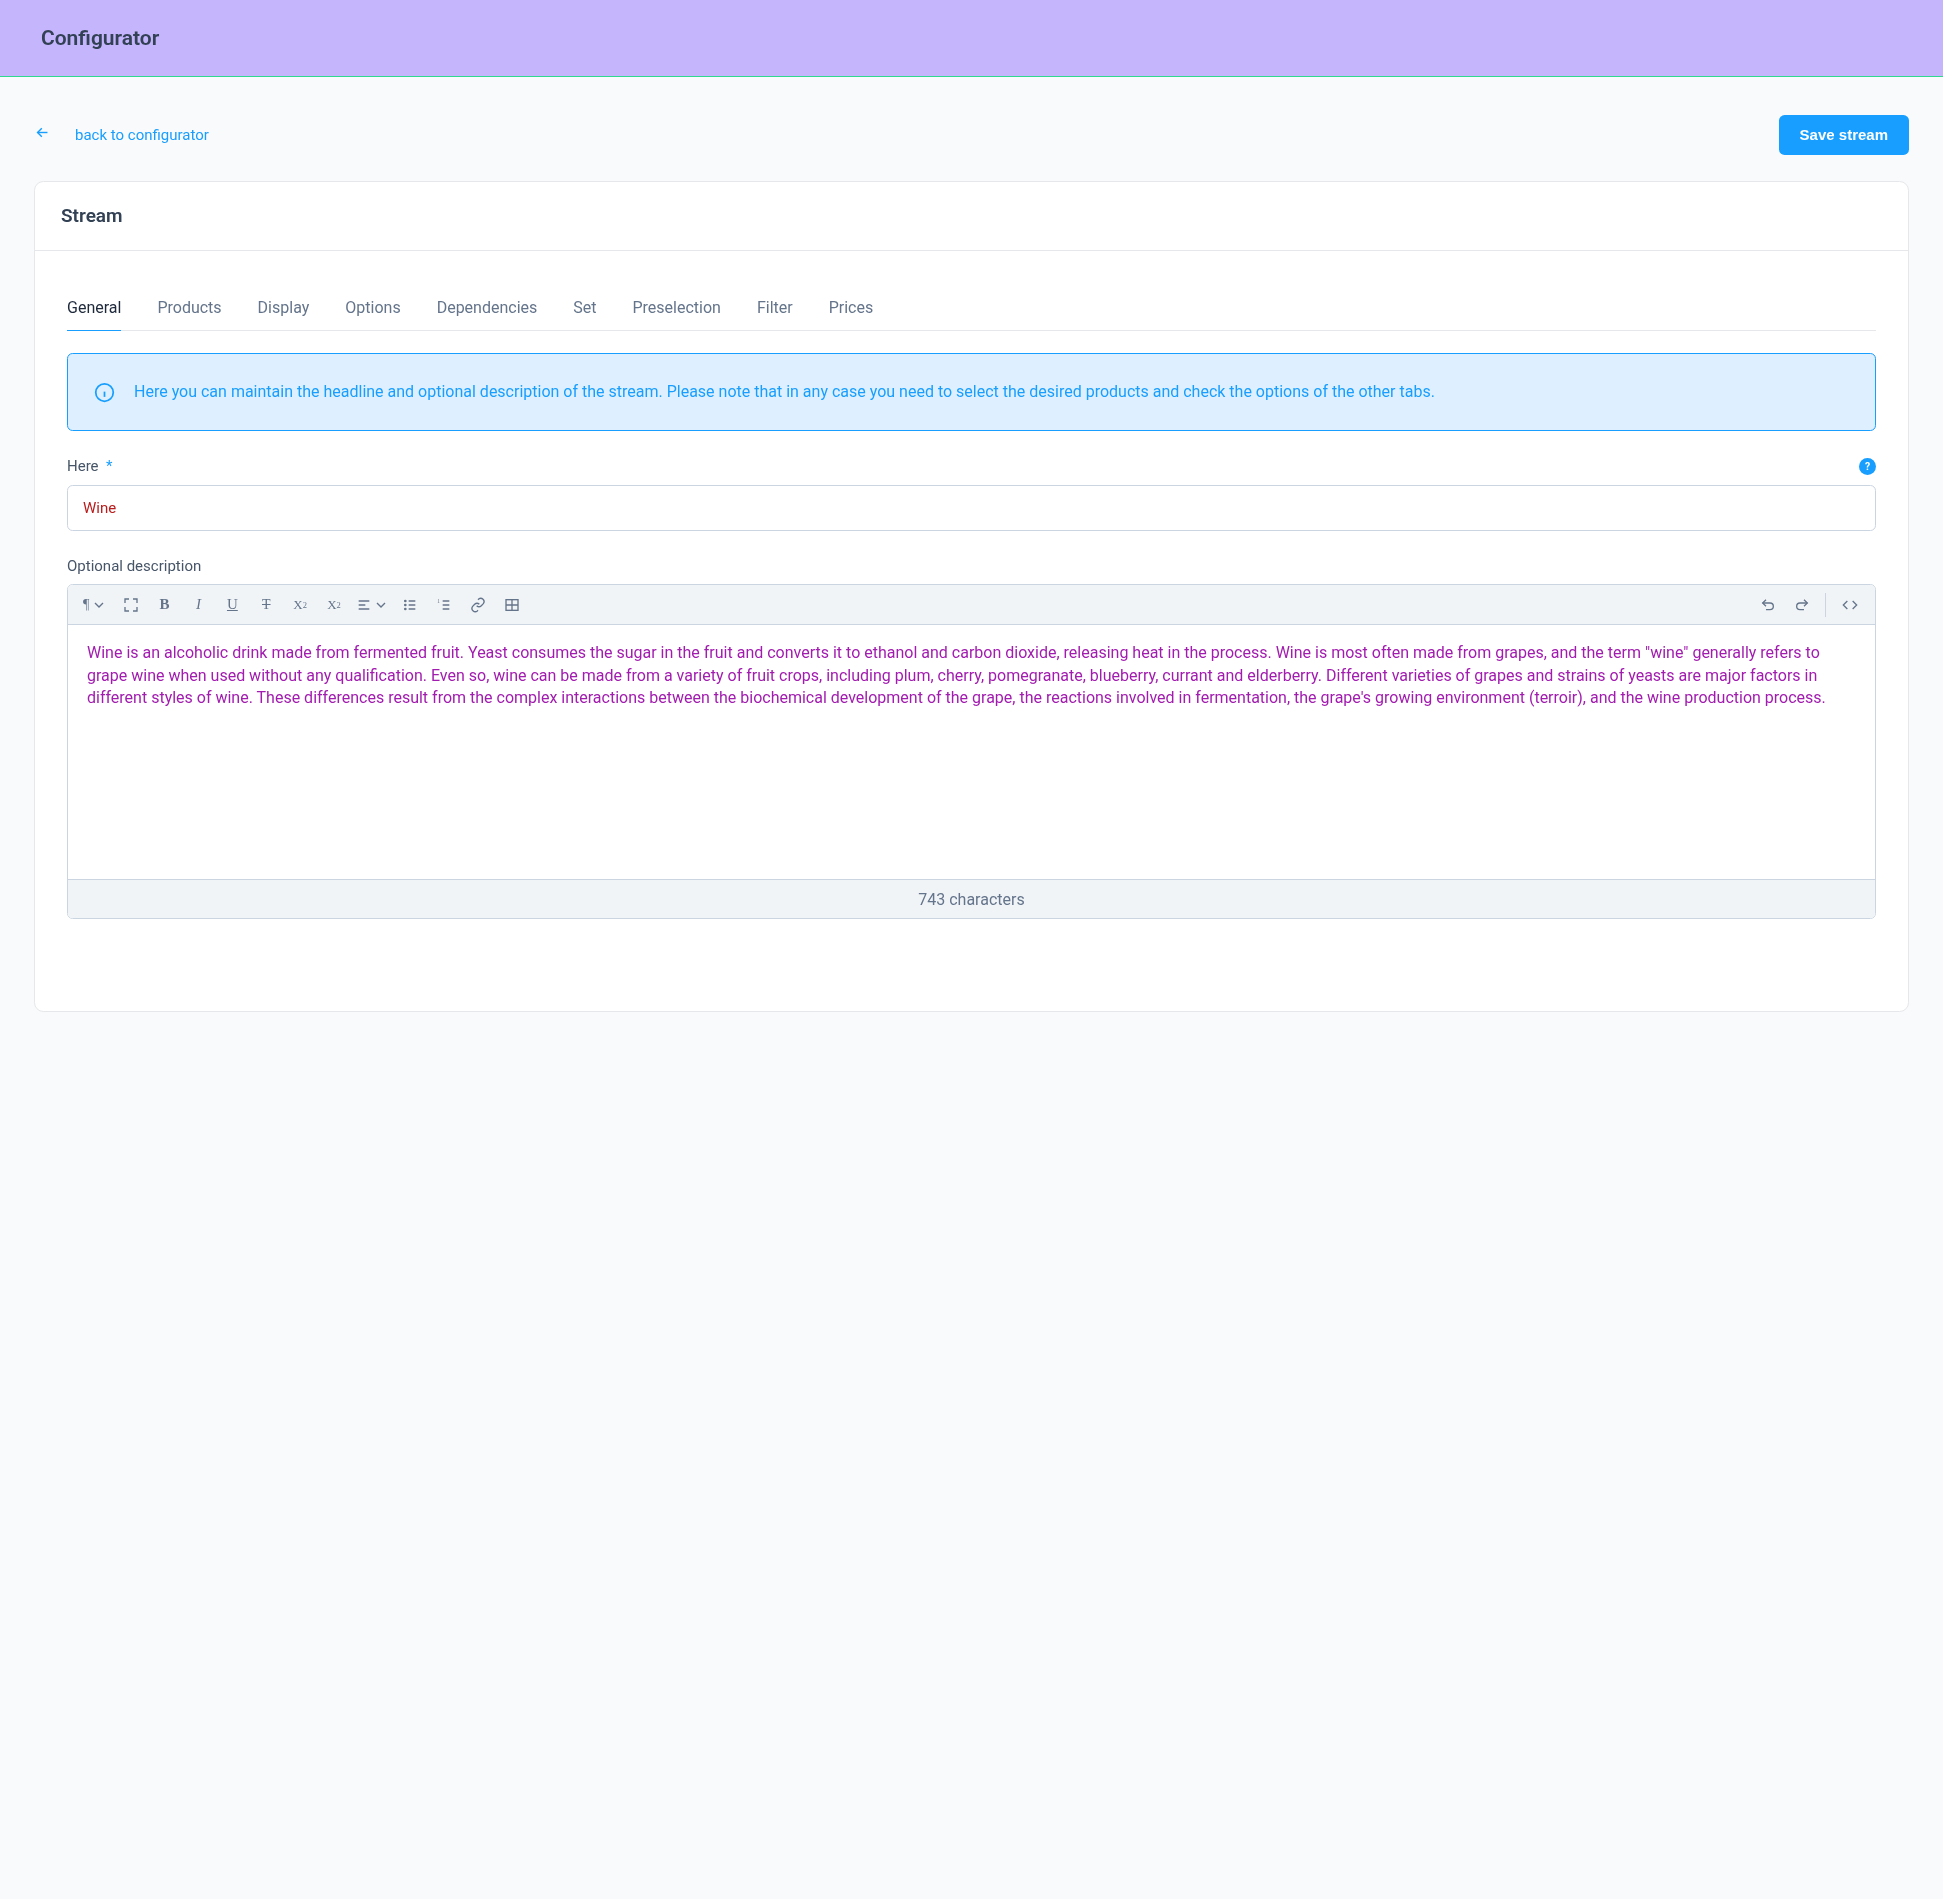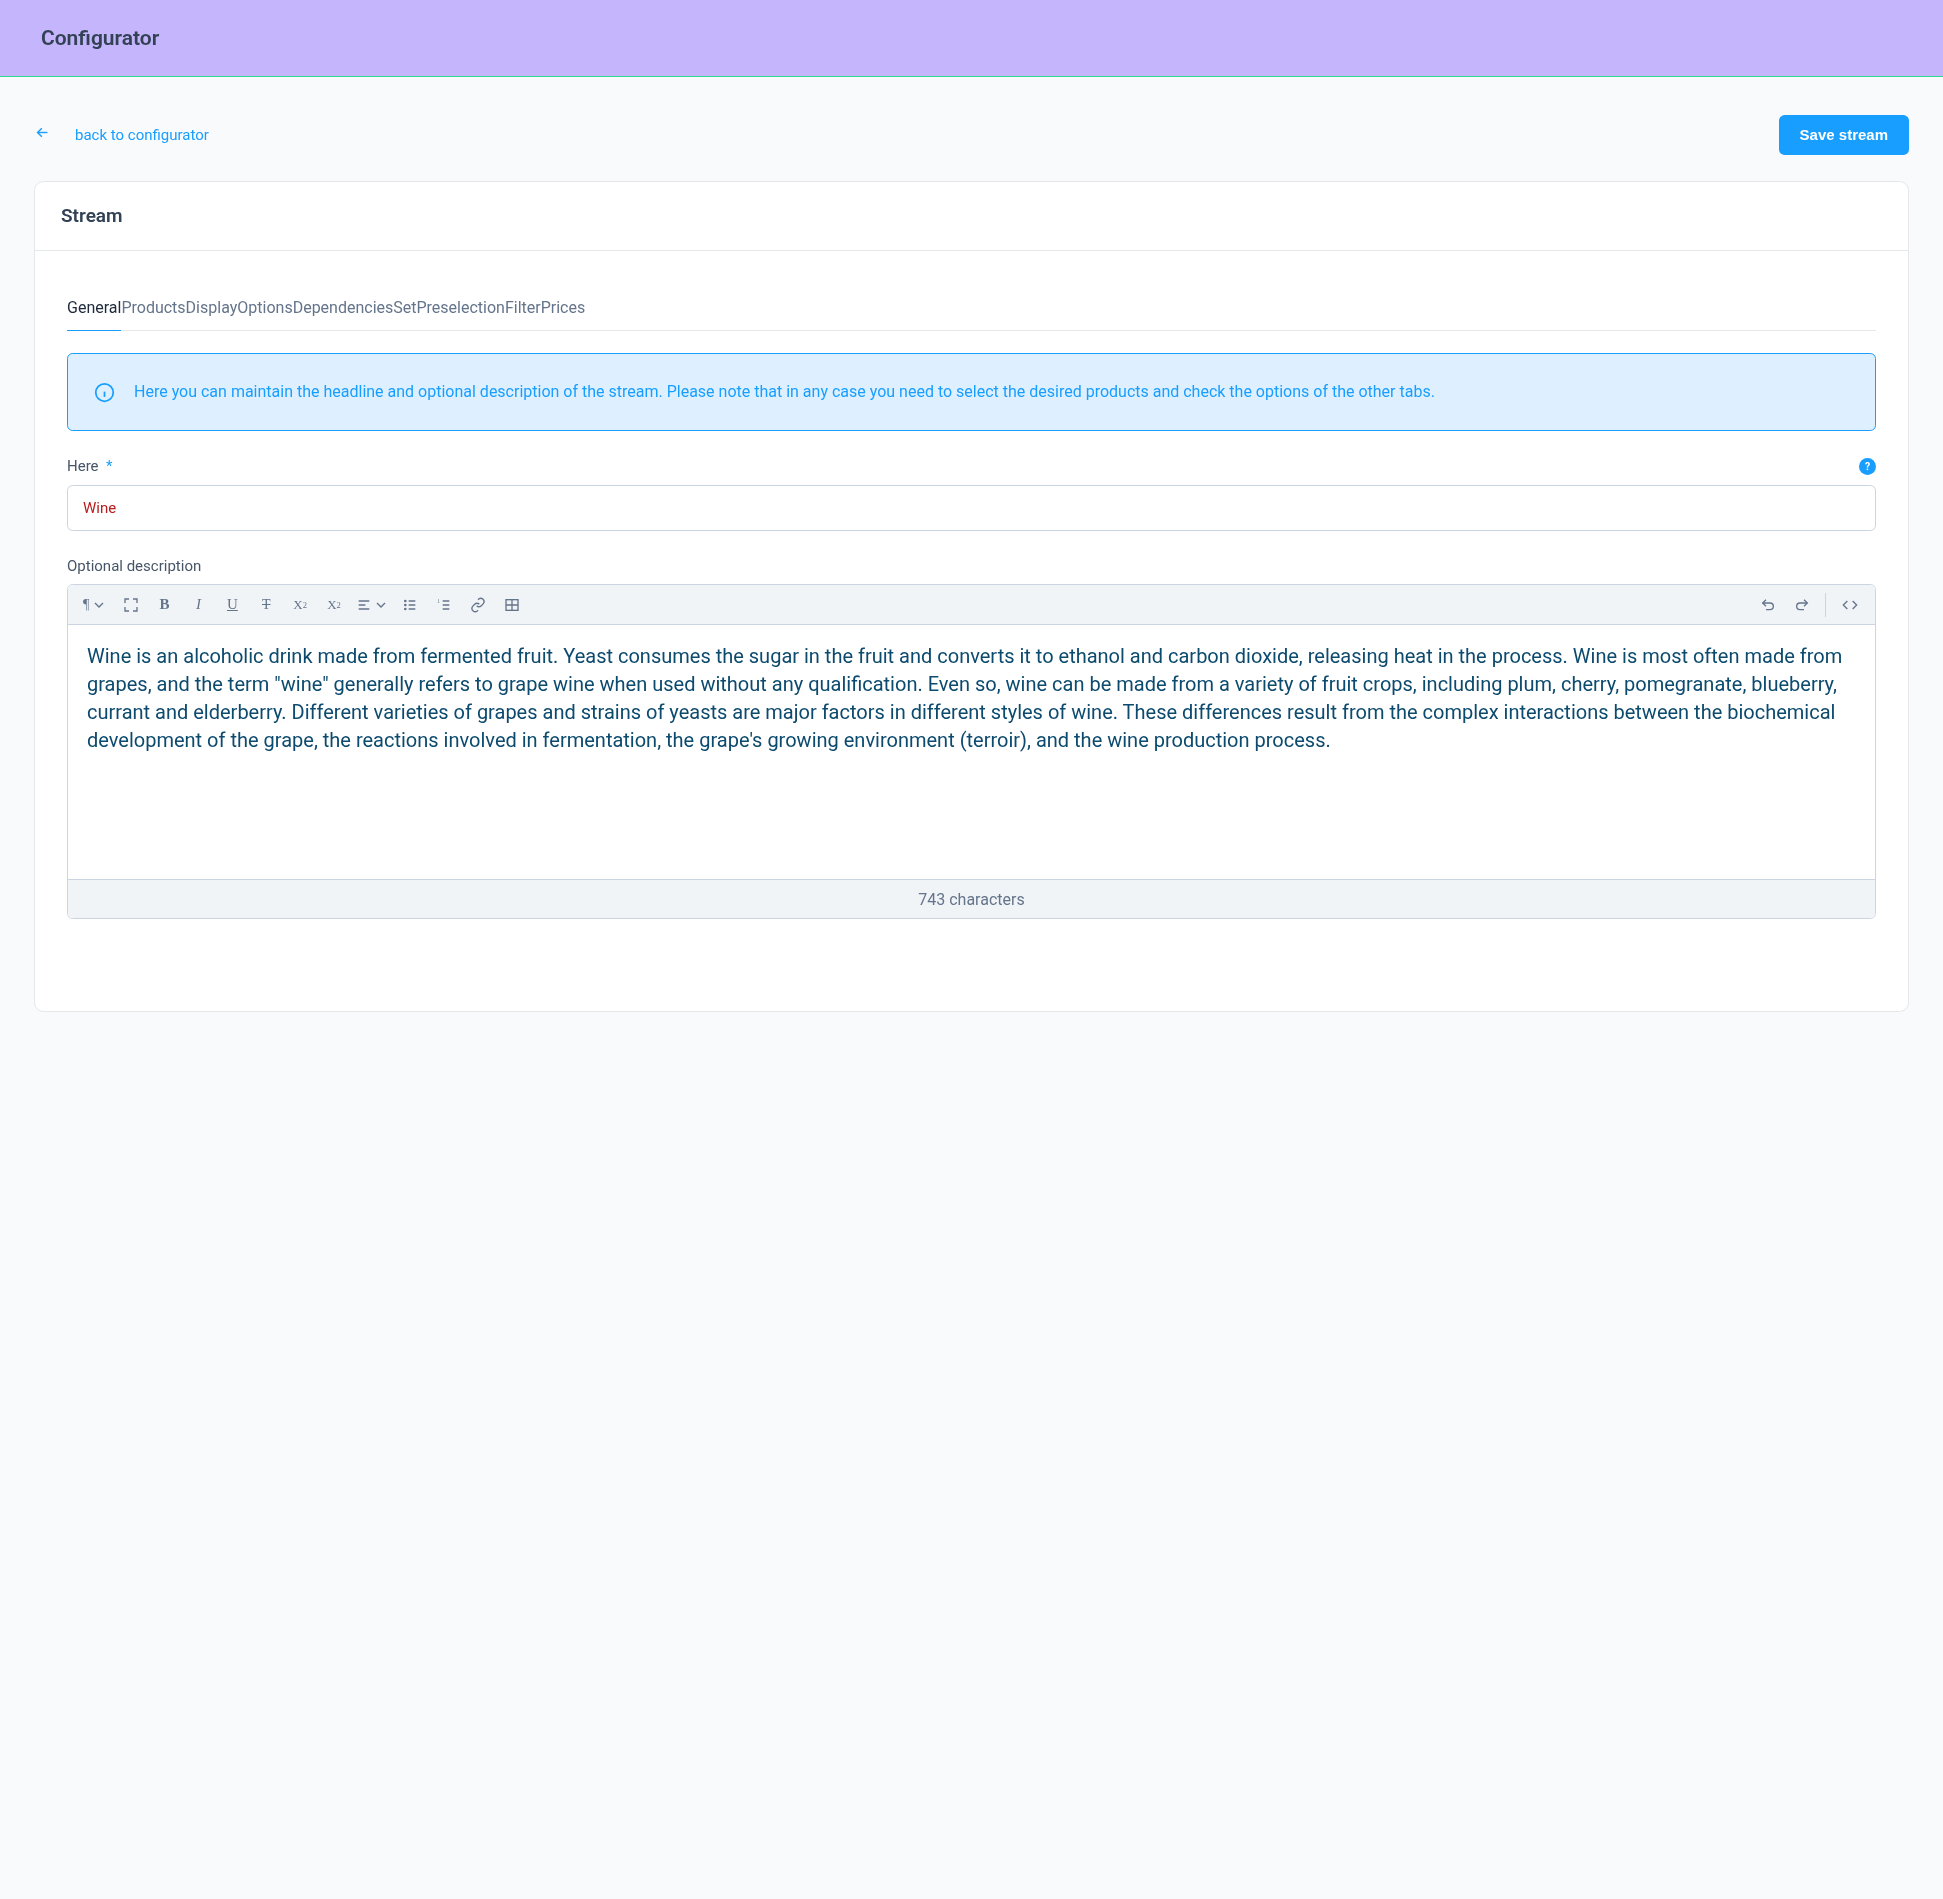--- a/index.html
+++ b/index.html
@@ -59,20 +59,21 @@
   .card-header h2 {
     font-size: 19px;
     font-weight: 600;
     color: #334155;
   }
   .card-body {
     padding: 34px 32px 66px 32px;
   }
   .tabs {
     display: flex;
+    gap: 36px;
     border-bottom: 0.9px solid #e5e7eb;
     margin-bottom: 22.6px;
   }
   .tab {
     padding: 13px 0;
     font-size: 16px;
     color: #64748b;
     cursor: pointer;
     border-bottom: 1.9px solid transparent;
     margin-bottom: -0.9px;
@@ -170,22 +171,22 @@
   .tb-btn svg { width: 16px; height: 16px; }
   .tb-sep {
     width: 0.9px;
     height: 24.5px;
     background: #cbd5e1;
     margin: 0 5.6px;
   }
   .editor-content {
     padding: 17px 19px;
     min-height: 254px;
-    font-size: 20px;
-    color: #0c4a6e;
+    font-size: 16px;
+    color: #a21caf;
     line-height: 1.4;
   }
   .editor-footer {
     background: #f1f4f7;
     border-top: 0.9px solid #cbd5e1;
     padding: 9.4px 15px;
     text-align: center;
     font-size: 16px;
     color: #64748b;
   }

